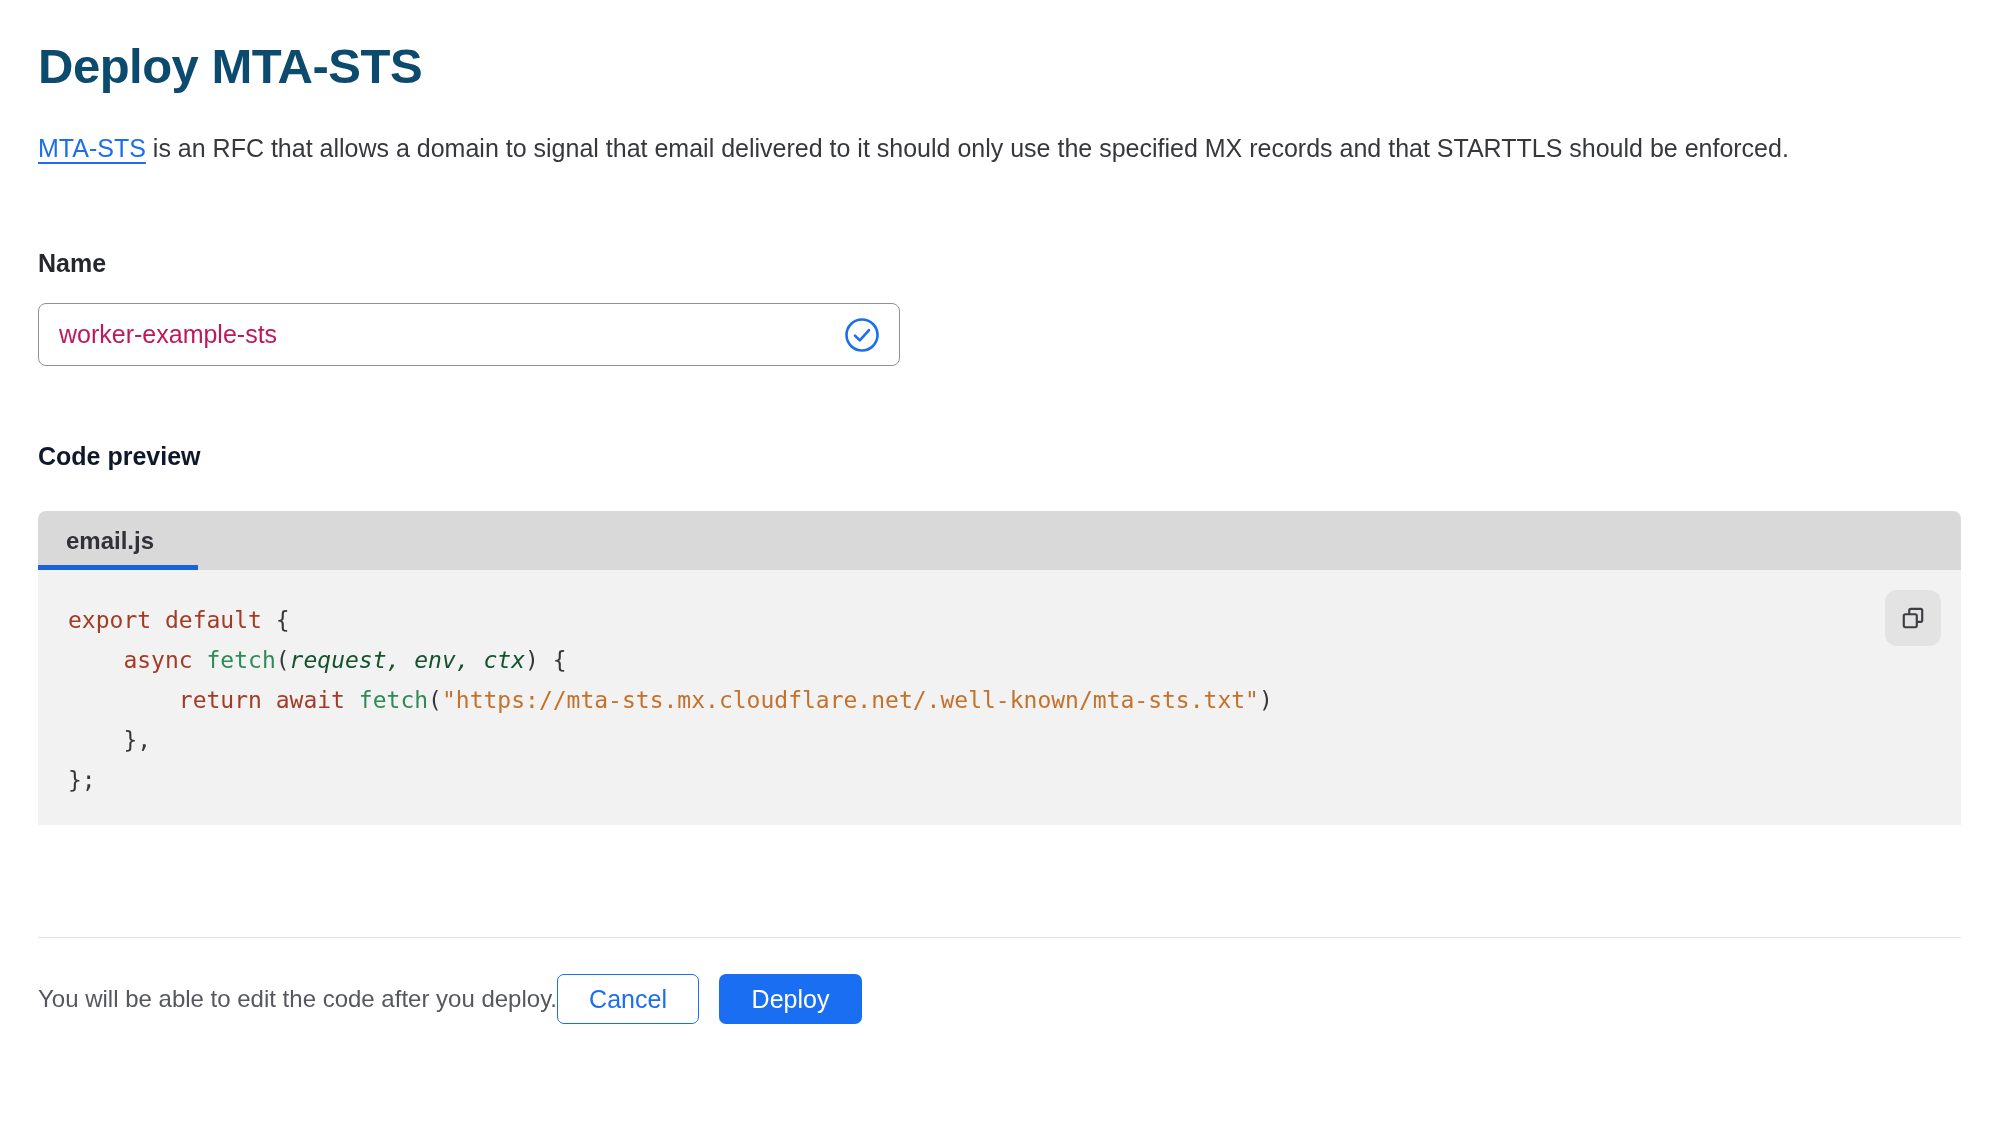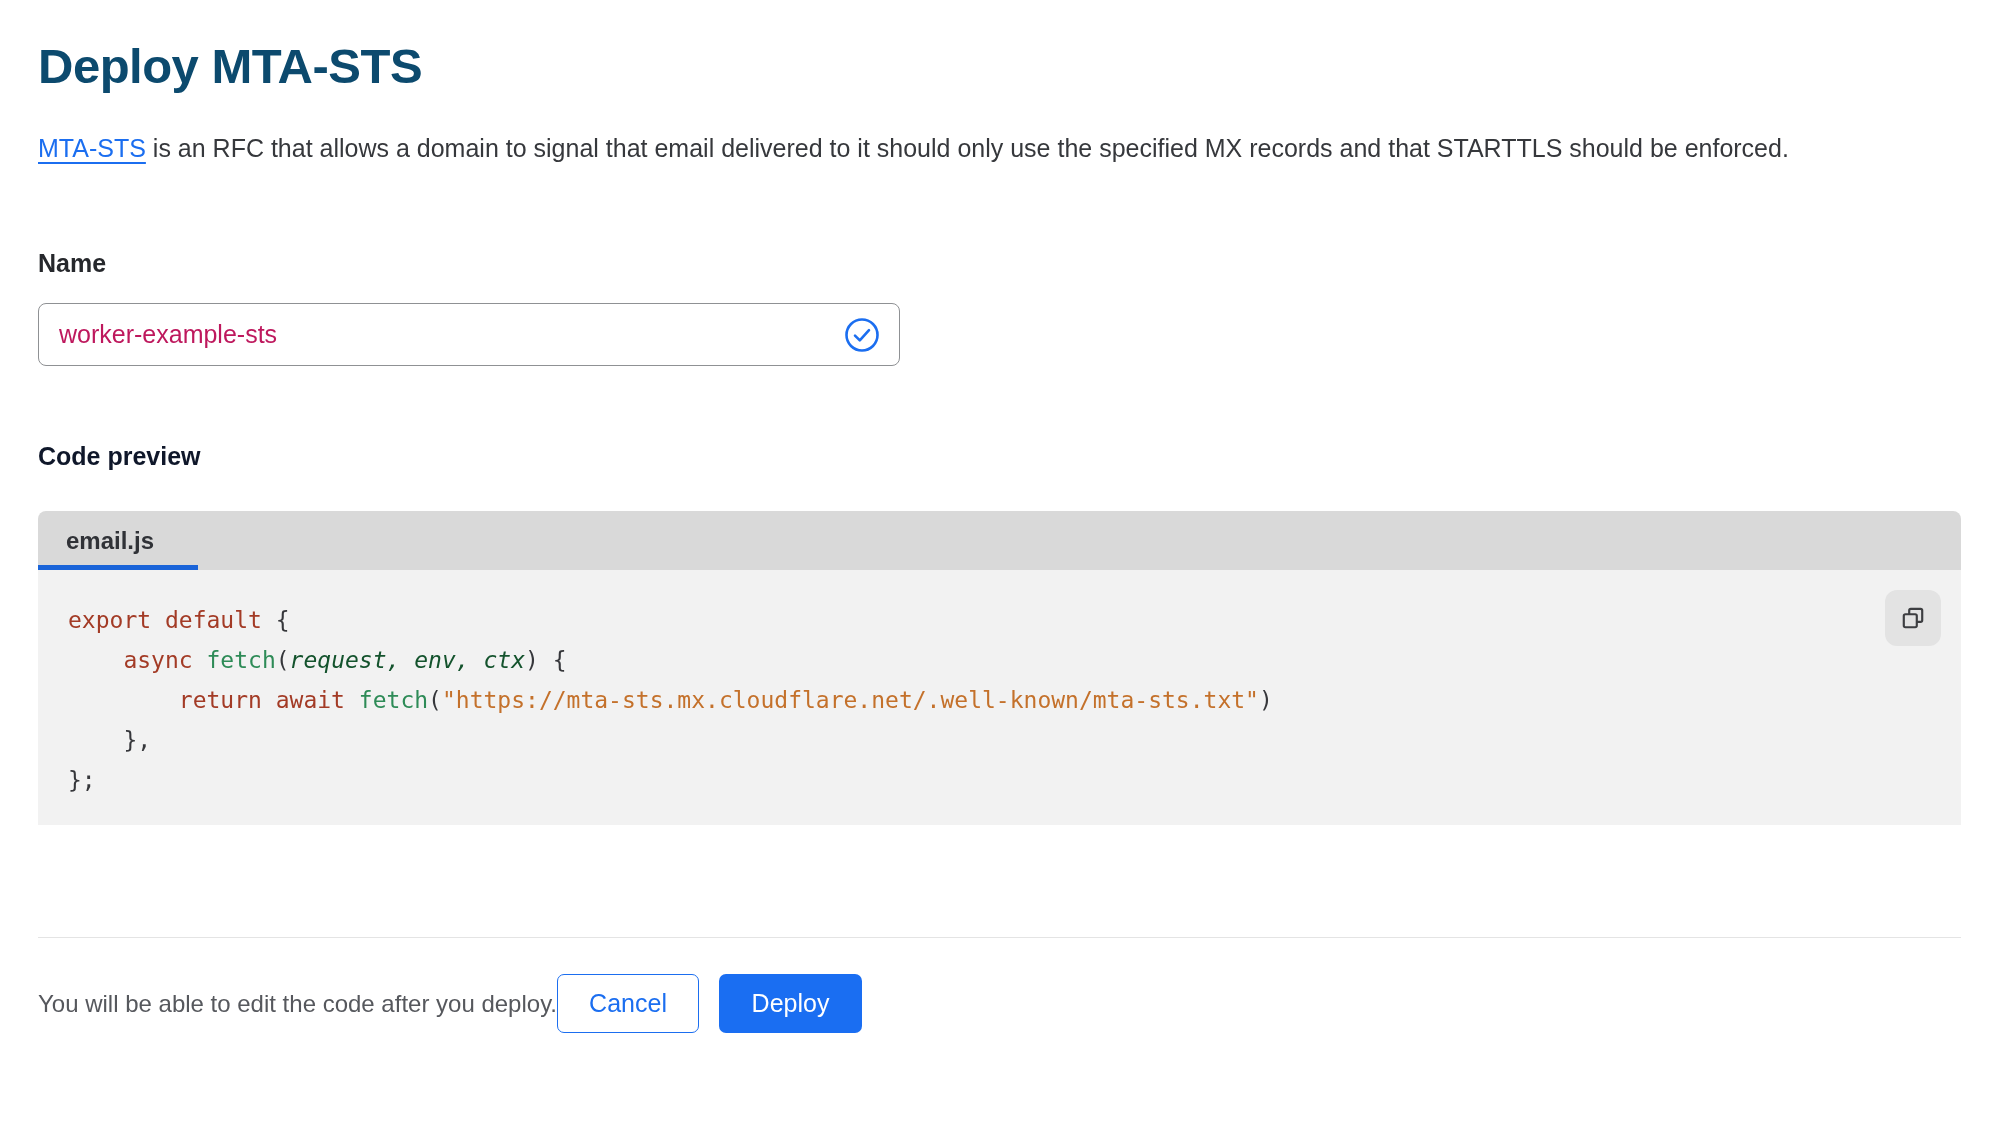--- a/index.html
+++ b/index.html
@@ -150,21 +150,21 @@
     align-items:center;
     justify-content:flex-start;
     width:1923px;
   }
   .footer-note{
     font-size:24px;
     color:#56585d;
   }
   .actions{display:flex;gap:20px;}
   .btn{
-    height:59px;
+    height:50px;
     border-radius:7px;
     font-family:"Liberation Sans", sans-serif;
     font-size:25px;
     cursor:pointer;
     display:flex;align-items:center;justify-content:center;
   }
   .btn-cancel{
     width:142px;
     background:#ffffff;
     border:1.5px solid var(--accent);

